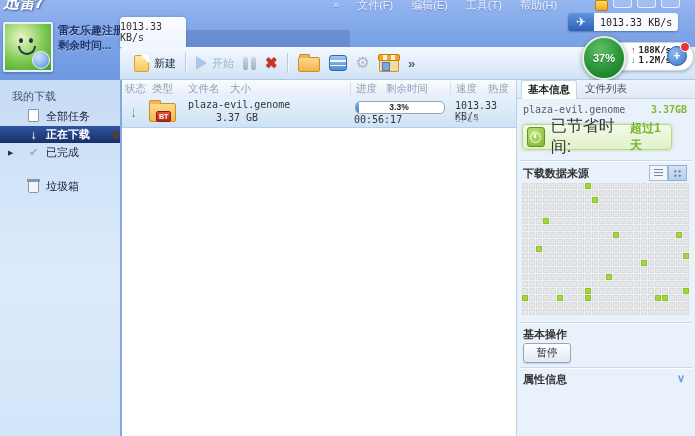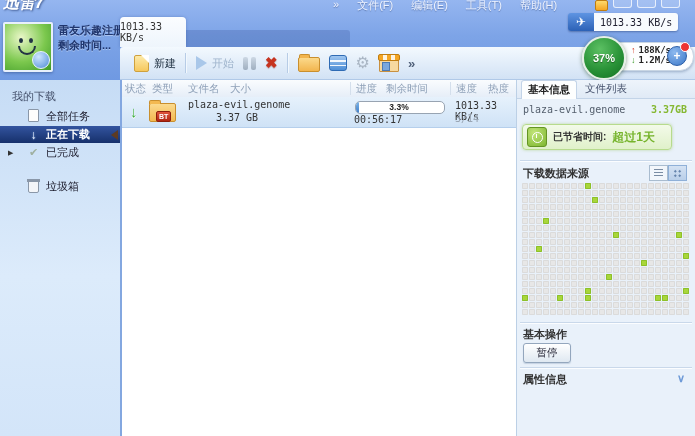--- a/index.html
+++ b/index.html
@@ -127,21 +127,21 @@
   .rtab.active{background:#fdfefe;font-weight:bold;color:#222;border:1px solid #c3d4e8;border-bottom:none;border-radius:3px 3px 0 0;}
   .rfile{position:absolute;left:6px;top:24px;font-size:10px;color:#55606e;}
   .rsize{position:absolute;right:8px;top:24px;font-size:10px;font-weight:bold;color:#85b832;}
   .saved{position:absolute;left:5px;top:44px;width:150px;height:26px;border:1px solid #b7db8d;border-radius:4px;
      background:linear-gradient(#f3fae9,#e0f1ca);display:flex;align-items:center;gap:6px;padding:0 4px;box-sizing:border-box;
      box-shadow:0 0 3px rgba(140,190,70,.5);}
   .clock-ico{width:18px;height:18px;border-radius:3px;background:radial-gradient(circle at 35% 28%,#c3e67a,#7cb52e);
      border:1px solid #649423;display:flex;align-items:center;justify-content:center;}
   .clock-ico i{width:9px;height:9px;border:1.5px solid #fff;border-radius:50%;display:block;position:relative;}
   .clock-ico i::after{content:"";position:absolute;left:3px;top:1px;width:1.5px;height:4px;background:#fff;}
-  .saved-label{font-weight:bold;color:#333;font-size:10px;}
+  .saved-label{font-weight:normal;color:#333;font-size:16px;}
   .saved-value{font-weight:bold;color:#76b42c;font-size:12px;}
   .rdivider{position:absolute;left:3px;width:172px;height:1px;background:#c9d8ea;box-shadow:0 1px 0 #fbfdff;}
   .rsec-title{position:absolute;left:6px;font-weight:bold;color:#333;font-size:11px;}
   .view-toggles{position:absolute;right:8px;display:flex;}
   .vbtn{width:17px;height:14px;border:1px solid #a9bccf;background:#f2f6fb;display:flex;align-items:center;justify-content:center;}
   .vbtn.active{background:linear-gradient(#d4e2f3,#b9cfe9);border-color:#8fb0d8;}
   .vbtn .lines{width:9px;height:8px;background:repeating-linear-gradient(#7a8ca3 0 1px,transparent 1px 3px);}
   .vbtn .dots{width:9px;height:9px;background:
       radial-gradient(circle,#5c7ca6 1px,transparent 1.2px) 0 0/4.5px 4.5px;}
   .source-grid{position:absolute;left:5px;top:103px;display:grid;grid-template-columns:repeat(24,6px);gap:1px;}

